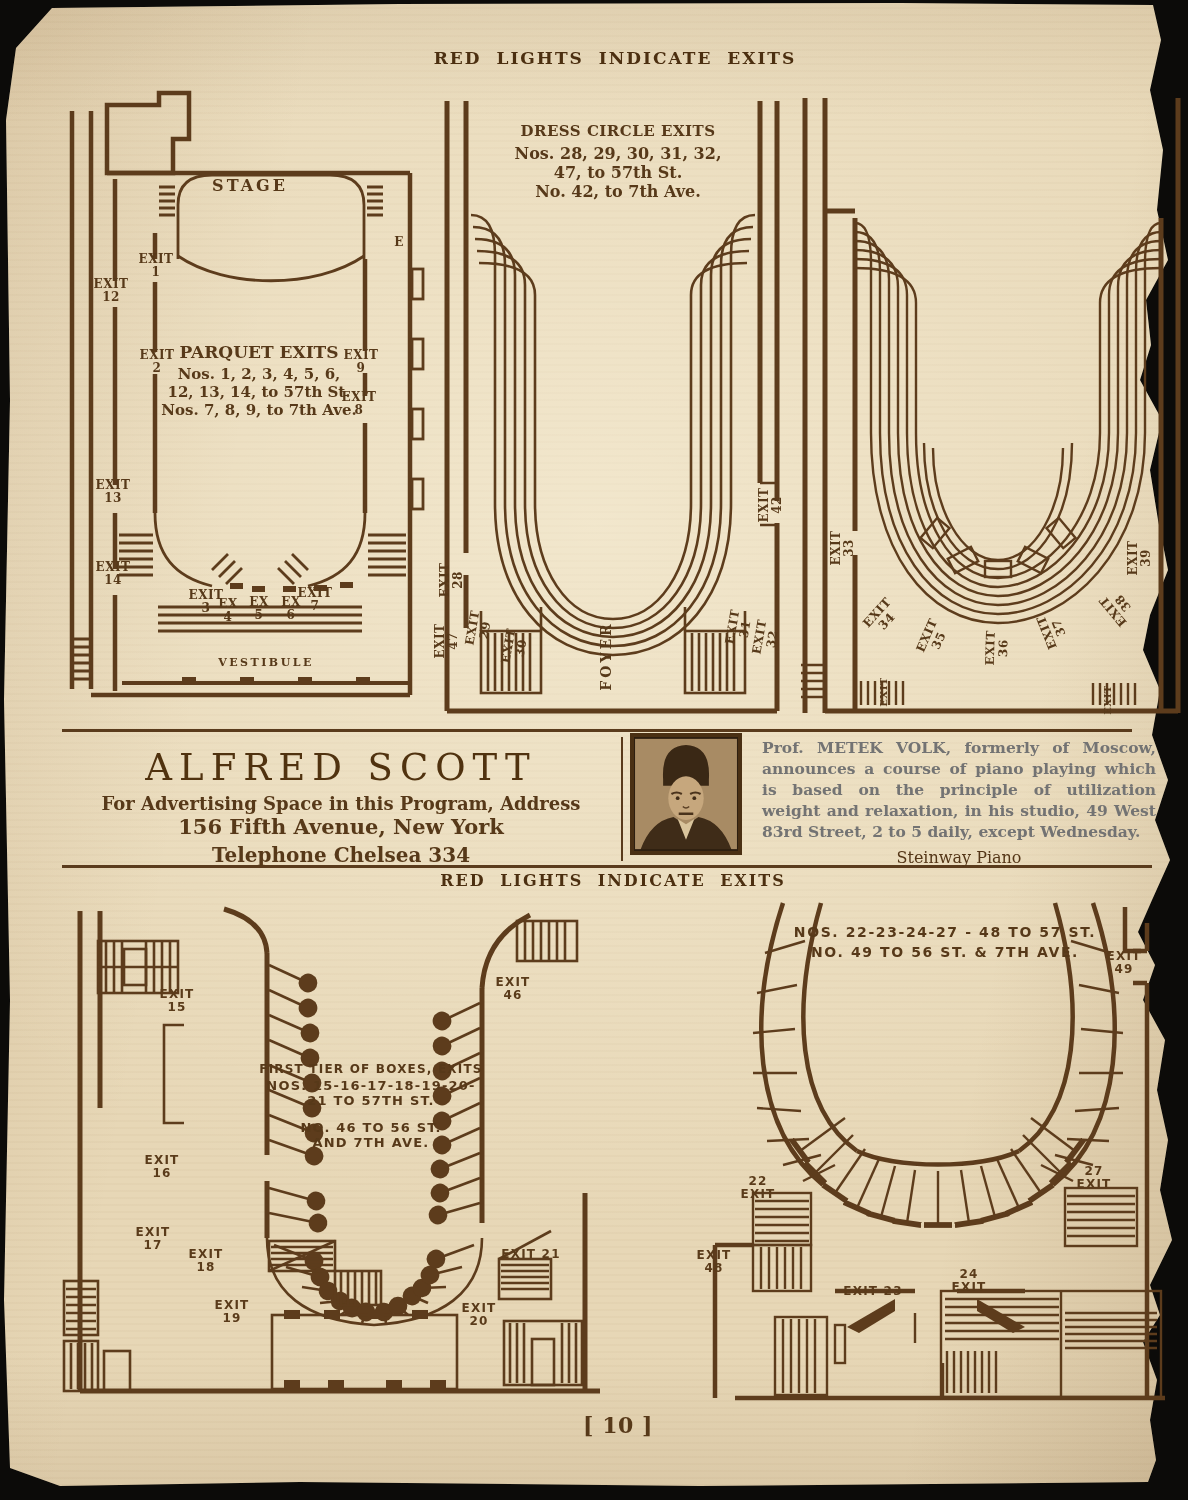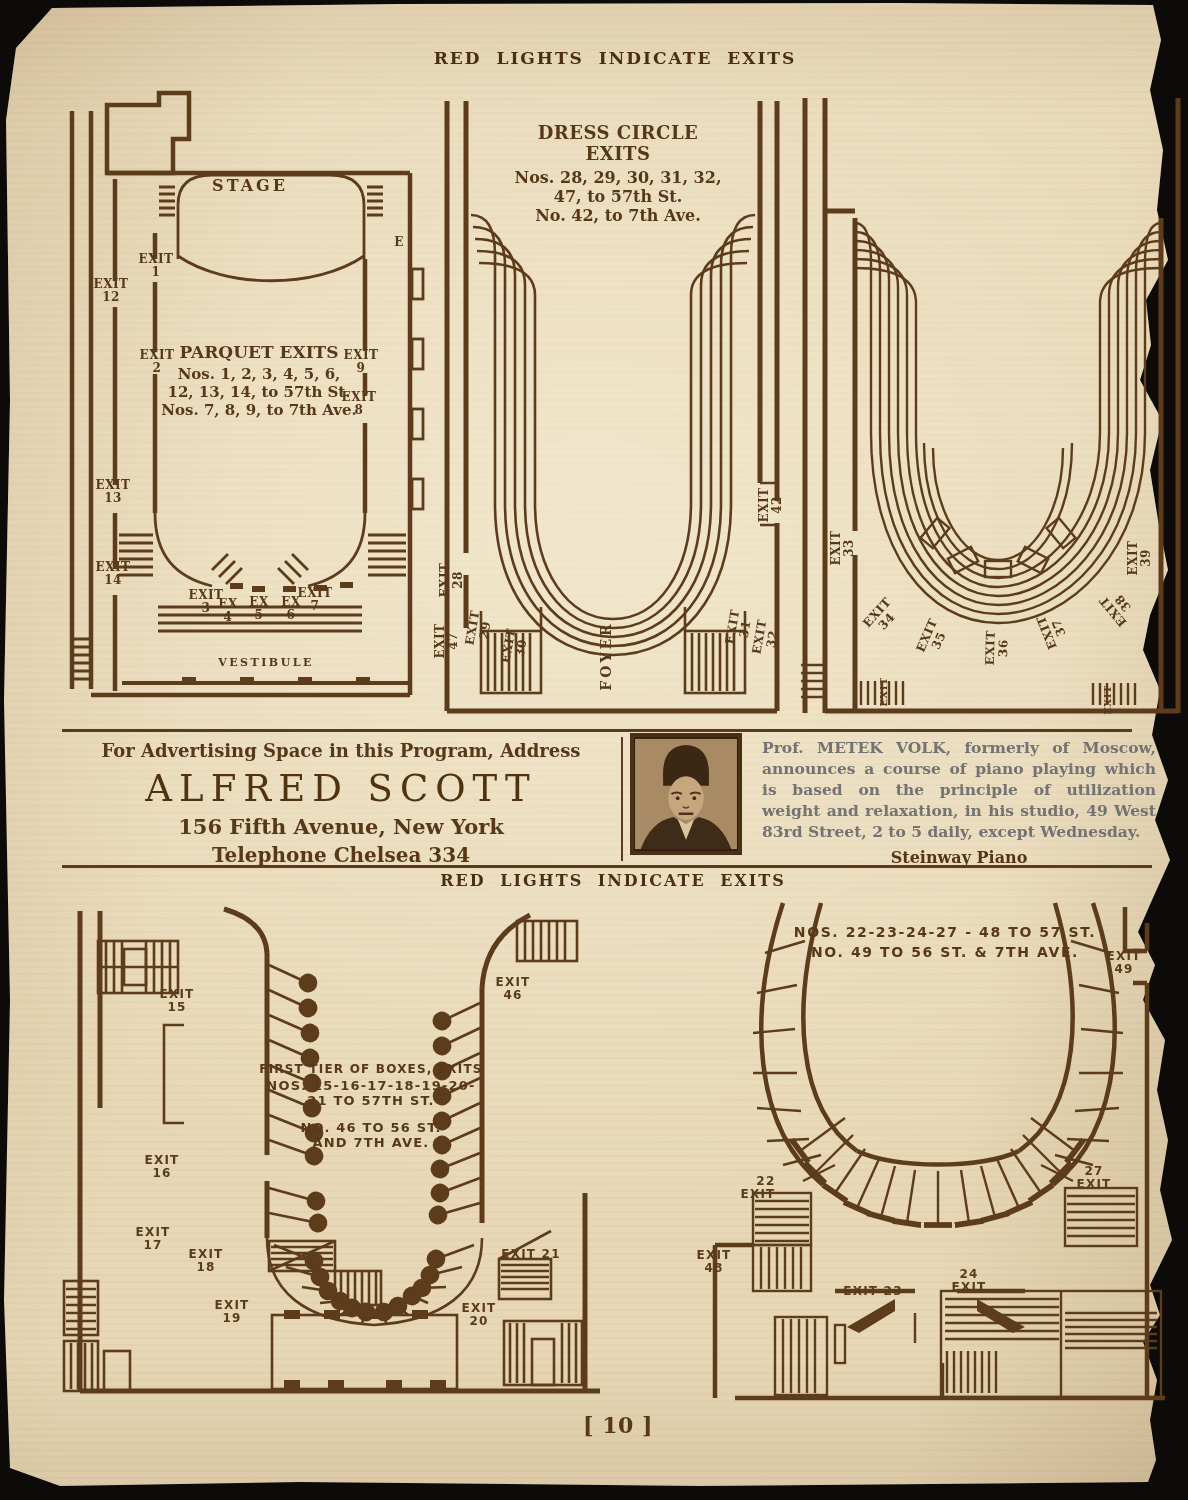--- a/index.html
+++ b/index.html
@@ -139,21 +139,21 @@
         <path d="M53,550 V608 M60,550 V608 M67,550 V608 M74,550 V608 M81,550 V608 M88,550 V608 M95,550 V608"></path>
         <rect x="250" y="548" width="60" height="62"></rect>
         <path d="M257,550 V608 M264,550 V608 M271,550 V608 M278,550 V608 M285,550 V608 M292,550 V608 M299,550 V608"></path>
         <path d="M46,548 V528 M106,548 V524 M250,548 V524 M310,548 V528"></path>
         <path d="M325,400 h17 M325,442 h17"></path>
       </g>
     </g>
   </svg>
 
   <div class="txtblock" style="left:505px;top:122px;width:226px;font-family:'DejaVu Serif',serif;">
-    <div style="font-size:18px;letter-spacing:.5px;">DRESS CIRCLE EXITS</div>
+    <div style="font-size:15px;letter-spacing:.5px;">DRESS CIRCLE EXITS</div>
     <div style="font-size:16px;margin-top:4px;">Nos. 28, 29, 30, 31, 32,</div>
     <div style="font-size:16px;">47, to 57th St.</div>
     <div style="font-size:16px;">No. 42, to 7th Ave.</div>
   </div>
   <div class="lbl serifcap" style="left:452px;top:580px;transform:translate(-50%,-50%) rotate(-90deg);">Exit
 28</div>
   <div class="lbl serifcap" style="left:447px;top:641px;transform:translate(-50%,-50%) rotate(-90deg);">Exit
 47</div>
   <div class="lbl serifcap" style="left:479px;top:629px;transform:translate(-50%,-50%) rotate(-80deg);">Exit
 29</div>
@@ -224,22 +224,22 @@
   <div class="lbl serifcap" style="left:1053px;top:630px;transform:translate(-50%,-50%) rotate(-112deg);">Exit
 37</div>
   <div class="lbl serifcap" style="left:1118px;top:607px;transform:translate(-50%,-50%) rotate(-130deg);">Exit
 38</div>
   <div class="lbl serifcap" style="left:1140px;top:558px;transform:translate(-50%,-50%) rotate(-90deg);">Exit
 39</div>
   <div class="lbl serifcap" style="left:884px;top:692px;font-size:10px;transform:translate(-50%,-50%) rotate(-90deg);">Exit</div>
   <div class="lbl serifcap" style="left:1108px;top:700px;font-size:10px;transform:translate(-50%,-50%) rotate(-90deg);">Exit</div>
 
   <div class="txtblock" style="left:95px;top:740px;width:492px;font-family:'DejaVu Serif',serif;">
+    <div id="ad-name">ALFRED SCOTT</div>
     <div style="font-size:18px;font-weight:bold;">For Advertising Space in this Program, Address</div>
-    <div id="ad-name">ALFRED SCOTT</div>
     <div style="font-size:21px;font-weight:bold;">156 Fifth Avenue, New York</div>
     <div style="font-size:20px;font-weight:bold;margin-top:4px;">Telephone Chelsea 334</div>
   </div>
 
   <div id="photo">
     <svg width="104" height="114" viewBox="0 0 100 108">
       <rect width="100" height="108" fill="#b2946c"></rect>
       <rect width="100" height="108" fill="#8a6f4c" opacity=".25"></rect>
       <path d="M28,40 Q26,8 50,7 Q74,8 72,40 L72,46 L28,46 Z" fill="#3a2815"></path>
       <ellipse cx="50" cy="58" rx="17" ry="21" fill="#c6a77d"></ellipse>
@@ -249,21 +249,21 @@
       <path d="M47,66 q3,3 6,0" stroke="#5a3f24" stroke-width="1.6" fill="none"></path>
       <path d="M43,73 h14" stroke="#4a331c" stroke-width="2.4"></path>
       <path d="M6,108 Q16,80 38,76 L50,84 L62,76 Q84,80 94,108 Z" fill="#3f2c18"></path>
       <path d="M42,78 L50,98 L58,78 L50,83 Z" fill="#d9c49c"></path>
       <rect width="100" height="108" fill="none" stroke="#2e1f10" stroke-width="2"></rect>
     </svg>
   </div>
 
   <div style="position:absolute;left:762px;top:737px;width:394px;">
     <div id="volk-par">Prof. METEK VOLK, formerly of Moscow, announces a course of piano playing which is based on the principle of utilization weight and relaxation, in his studio, 49 West 83rd Street, 2 to 5 daily, except Wednesday.</div>
-    <div style="font-family:'DejaVu Serif',serif;font-weight:bold;font-size:16px;text-align:center;margin-top:6px;color:#543617;">Steinway Piano</div>
+    <div style="font-family:'DejaVu Serif',serif;font-weight:normal;font-size:16px;text-align:center;margin-top:6px;color:#543617;">Steinway Piano</div>
   </div>
 
   <svg class="diag" style="left:62px;top:893px;" width="540" height="515" viewBox="0 0 540 515">
     <defs>
       <marker id="dotm" markerWidth="10" markerHeight="10" refX="5" refY="5" orient="auto">
         <circle cx="5" cy="5" r="3.6" fill="#5d3c1c"></circle>
       </marker>
     </defs>
     <g fill="none" stroke="currentColor">
       <g stroke-width="5">
@@ -436,21 +436,21 @@
       </g>
     </g>
   </svg>
 
   <div class="txtblock hand" style="left:790px;top:915px;width:310px;">
     <div style="font-size:14px;margin-top:9px;letter-spacing:1.6px;">Nos. 22-23-24-27 - 48 To 57 St.</div>
     <div style="font-size:14px;margin-top:4px;letter-spacing:1.6px;">No. 49 To 56 St. &amp; 7th Ave.</div>
   </div>
   <div class="lbl hand" style="left:1124px;top:963px;">Exit
 49</div>
-  <div class="lbl hand" style="left:758px;top:1188px;text-align:right;">22
+  <div class="lbl hand" style="left:758px;top:1188px;">22
 Exit</div>
   <div class="lbl hand" style="left:1094px;top:1178px;">27
 Exit</div>
   <div class="lbl hand" style="left:714px;top:1262px;">Exit
 48</div>
   <div class="lbl hand" style="left:873px;top:1291px;">Exit 23</div>
   <div class="lbl hand" style="left:969px;top:1281px;">24
 Exit</div>
 </div>
 

